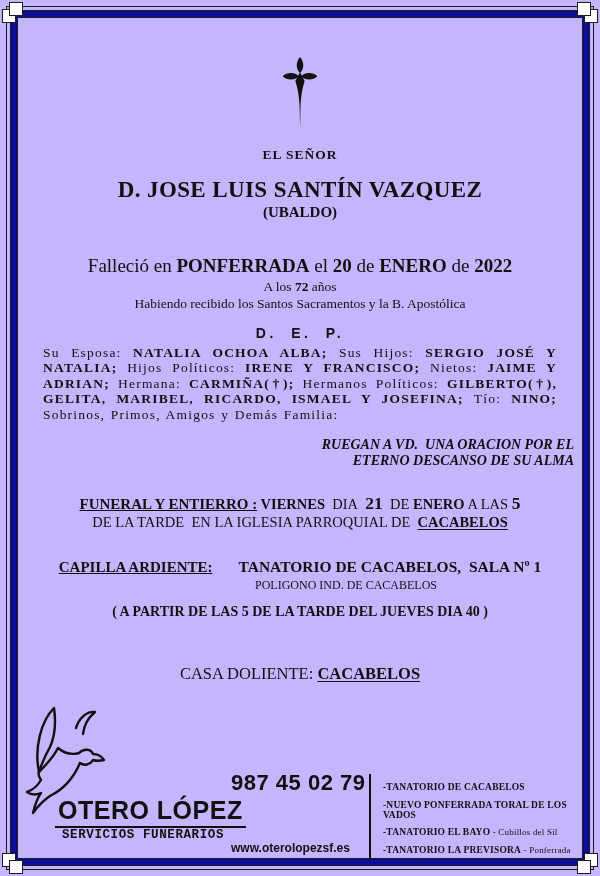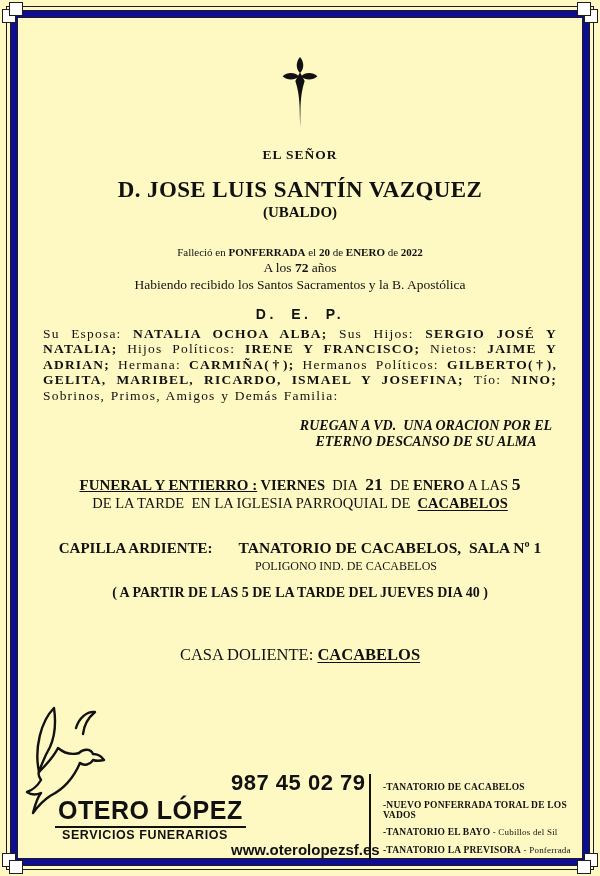--- a/index.html
+++ b/index.html
@@ -1,16 +1,16 @@
 <!DOCTYPE html>
 <html><head>
 <meta charset="utf-8">
 <style>
   html,body{margin:0;padding:0;background:#ffffff;}
-  .sheet{position:relative;width:600px;height:876px;background:#fef9c3;overflow:hidden;
+  .sheet{position:relative;width:600px;height:876px;background:#c4b5fd;overflow:hidden;
          font-family:"Liberation Serif", serif;color:#111;}
   
   .f1{position:absolute;inset:6px;border:1px solid #1c1c1c;pointer-events:none;}
   .f2{position:absolute;inset:10px;border:1px solid #1c1c1c;pointer-events:none;}
   .f3{position:absolute;inset:11px;border:6px solid #0d0d96;pointer-events:none;}
   .f4{position:absolute;inset:17px;border:1px solid #1c1c1c;pointer-events:none;}
   .corner{position:absolute;width:24px;height:24px;z-index:3;}
   .corner .sq{position:absolute;width:12px;height:12px;background:#fff;border:1.6px solid #1c1c1c;}
   .corner .sqa{left:1px;top:8px;}
   .corner .sqb{left:8px;top:1px;}
@@ -19,48 +19,48 @@
   .c-bl{bottom:1px;left:1px;transform:scaleY(-1);}
   .c-br{bottom:1px;right:1px;transform:scale(-1,-1);}
   
   .content{position:absolute;left:26px;right:26px;top:20px;text-align:center;z-index:2;}
   .b{font-weight:bold;}
   .u{text-decoration:underline;text-underline-offset:2px;}
   .cross-wrap{margin-top:30px;height:86px;}
   .salutation{margin-top:11px;font-size:13.5px;font-weight:bold;letter-spacing:1px;}
   .name{margin-top:14px;font-size:23px;font-weight:bold;letter-spacing:.4px;}
   .nickname{margin-top:1px;font-size:15px;font-weight:bold;}
-  .death-line{margin-top:25px;font-size:11px;}
+  .death-line{margin-top:34px;font-size:19px;}
   .age-line{margin-top:2px;font-size:13.5px;}
   .sacraments{margin-top:1px;font-size:13.5px;}
   .dep{margin-top:13px;font-family:"Liberation Sans",sans-serif;font-size:14px;font-weight:bold;
        letter-spacing:3.5px;word-spacing:7px;}
   .family{margin-top:4px;padding:0 17px;text-align:justify;font-size:13.5px;line-height:15.4px;
           letter-spacing:1.2px;word-spacing:1px;}
-  .prayer{margin-top:15px;text-align:center;margin-left:252px;font-size:14px;line-height:16px;
+  .prayer{margin-top:15px;text-align:right;margin-left:252px;font-size:14px;line-height:16px;
           font-weight:bold;font-style:italic;}
   .funeral{margin-top:25px;font-size:14.5px;line-height:18px;}
   .funeral .lbl{font-weight:bold;text-decoration:underline;font-size:15px;}
   .funeral .big{font-weight:bold;font-size:17.5px;text-align:right;}
   .chapel{margin-top:27px;font-size:15.5px;}
-  .chapel .lbl{font-weight:bold;font-size:15px;margin-right:26px;margin-top:16px;}
+  .chapel .lbl{font-weight:bold;text-decoration:underline;font-size:15px;margin-right:26px;margin-top:16px;}
   .chapel-address{margin-top:2px;font-size:12px;margin-left:92px;}
   .chapel-note{margin-top:11px;font-size:14px;font-weight:bold;}
   .mourning{margin-top:44px;font-size:16.5px;}
   
   .dove{position:absolute;left:24px;top:704px;z-index:2;}
   .brand{position:absolute;left:55px;top:796px;font-family:"Liberation Sans",sans-serif;
          font-size:25px;font-weight:bold;letter-spacing:.5px;border-bottom:2.5px solid #111;
          padding:0 3px 1px 3px;z-index:2;}
-  .tagline{position:absolute;left:62px;top:828px;font-family:Liberation Sans, sans-serif;
+  .tagline{position:absolute;left:62px;top:828px;font-family:Liberation Mono, monospace;
            font-size:12.5px;font-weight:bold;letter-spacing:.6px;z-index:2;}
   .phone{position:absolute;left:231px;top:770px;font-family:"Liberation Sans",sans-serif;
          font-size:22px;font-weight:bold;letter-spacing:.5px;z-index:2;}
   .website{position:absolute;left:231px;top:841px;font-family:"Liberation Sans",sans-serif;
-           font-size:15px;font-weight:bold;z-index:2;}
+           font-size:12px;font-weight:bold;z-index:2;}
   .divider{position:absolute;left:369px;top:774px;width:2px;height:86px;background:#111;z-index:2;}
   .locations{position:absolute;left:383px;top:782px;text-align:left;z-index:2;}
   .loc{font-size:9.5px;font-weight:bold;letter-spacing:.2px;margin-bottom:7.5px;}
   .loc .suffix{font-weight:normal;font-size:9px;}
 </style>
 </head>
 <body>
 
 <div class="sheet">
 

